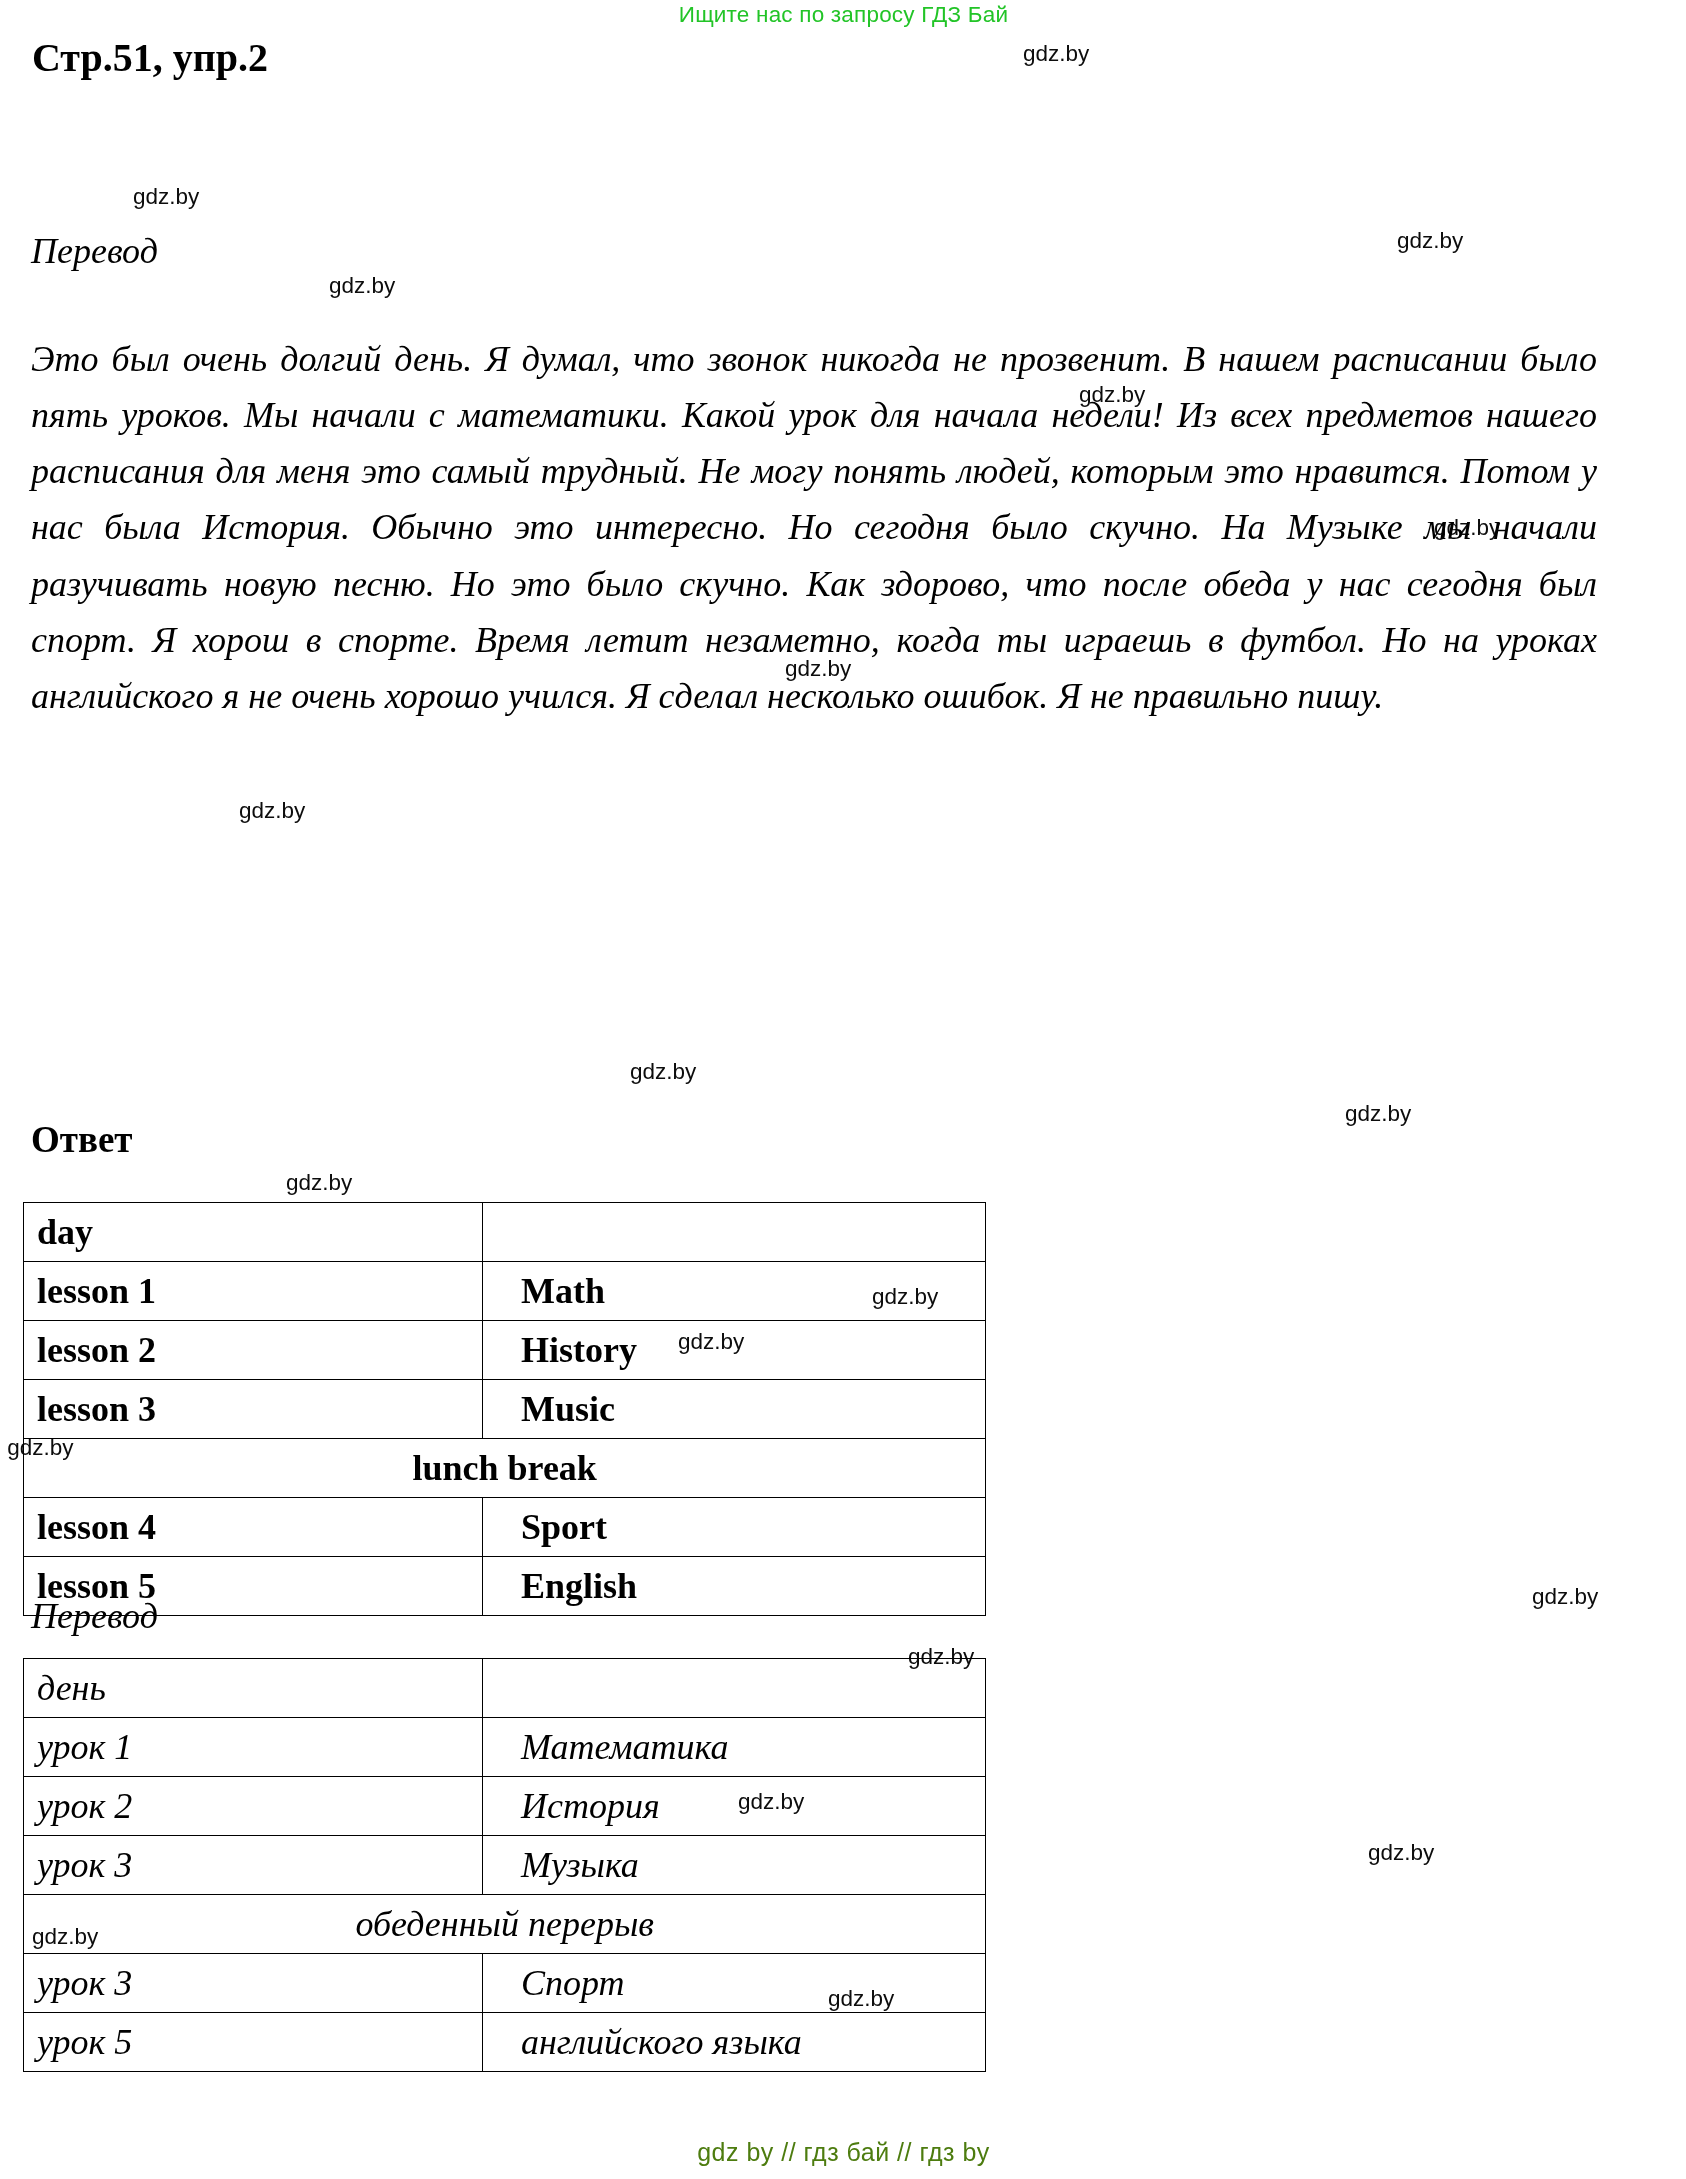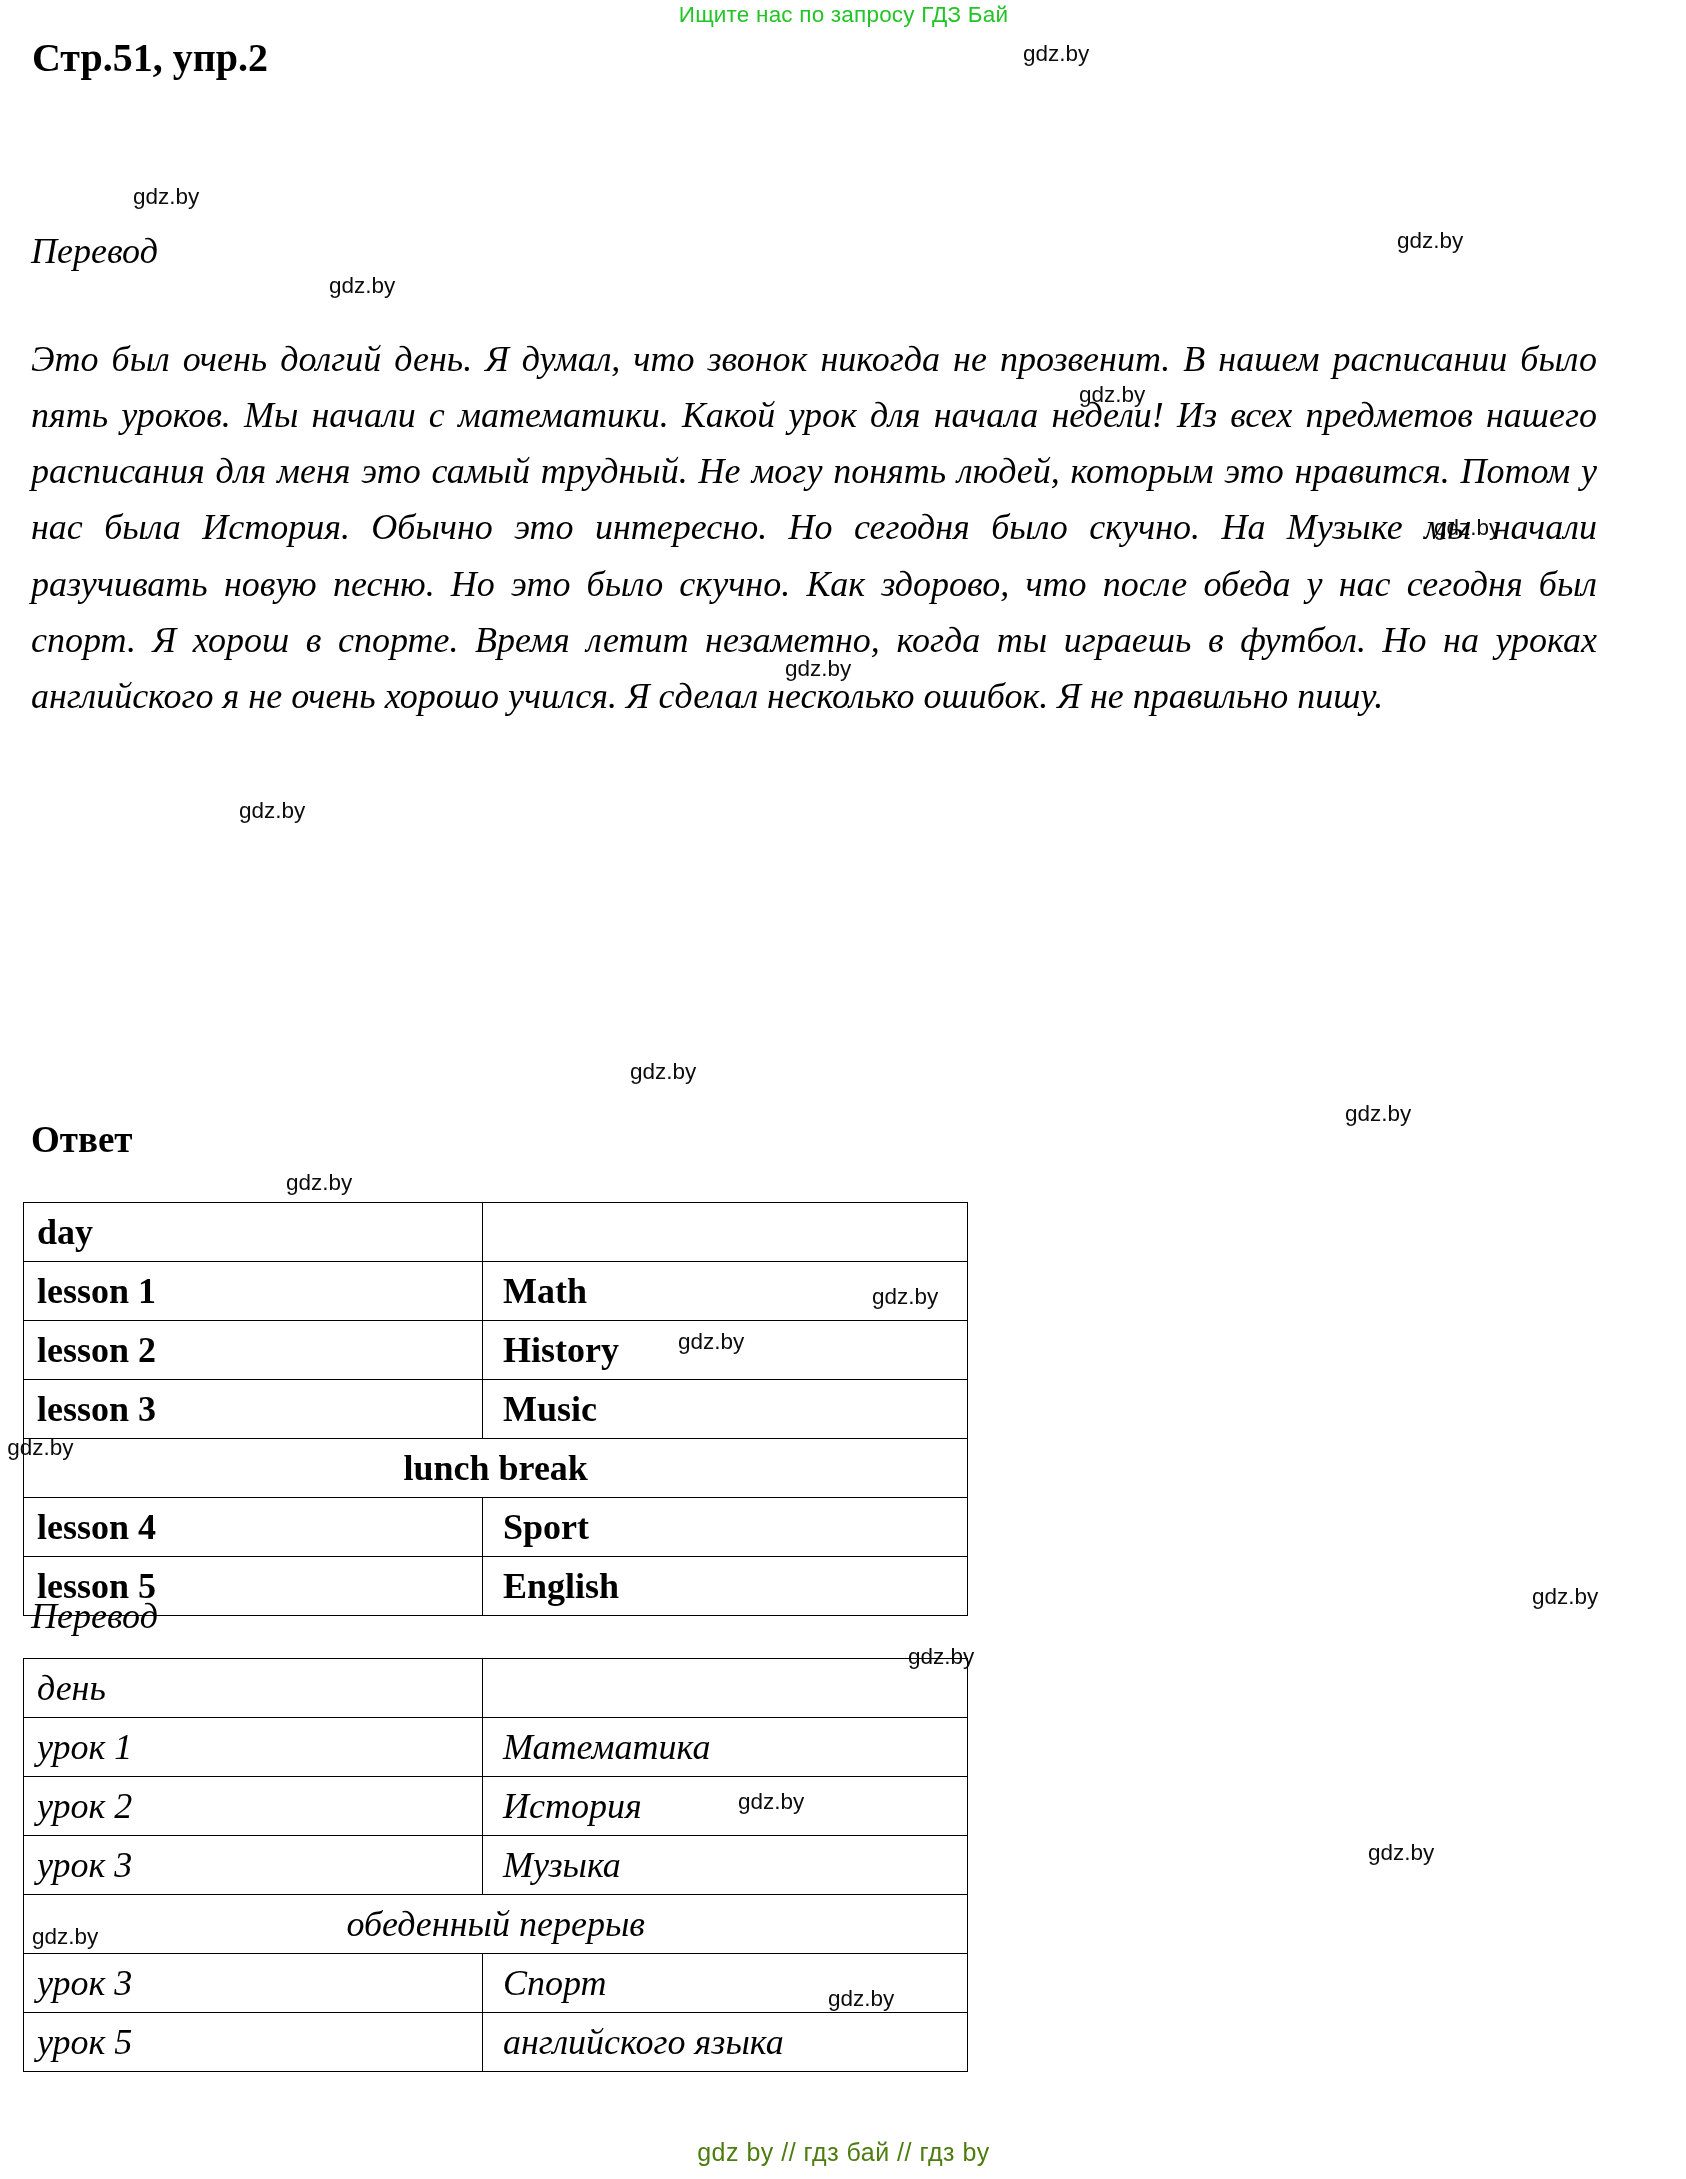--- a/index.html
+++ b/index.html
@@ -101,21 +101,21 @@
     table-layout: fixed;
   }
   .sched td {
     border: 1.8px solid #000000;
     height: 58px;
     padding: 0 0 0 12.6px;
     vertical-align: middle;
     font-size: 36px;
   }
   .sched .c1 { width: 445px; }
-  .sched .c2 { width: 464px; padding-left: 20px; margin-top: 32px; }
+  .sched .c2 { width: 464px; padding-left: 38px; margin-top: 32px; }
   .sched td.merged {
     text-align: center;
     padding-left: 0;
   }
 
   .sched.en td { font-weight: bold; }
   .sched.ru td { font-style: italic; }
 
   
   .footer {

